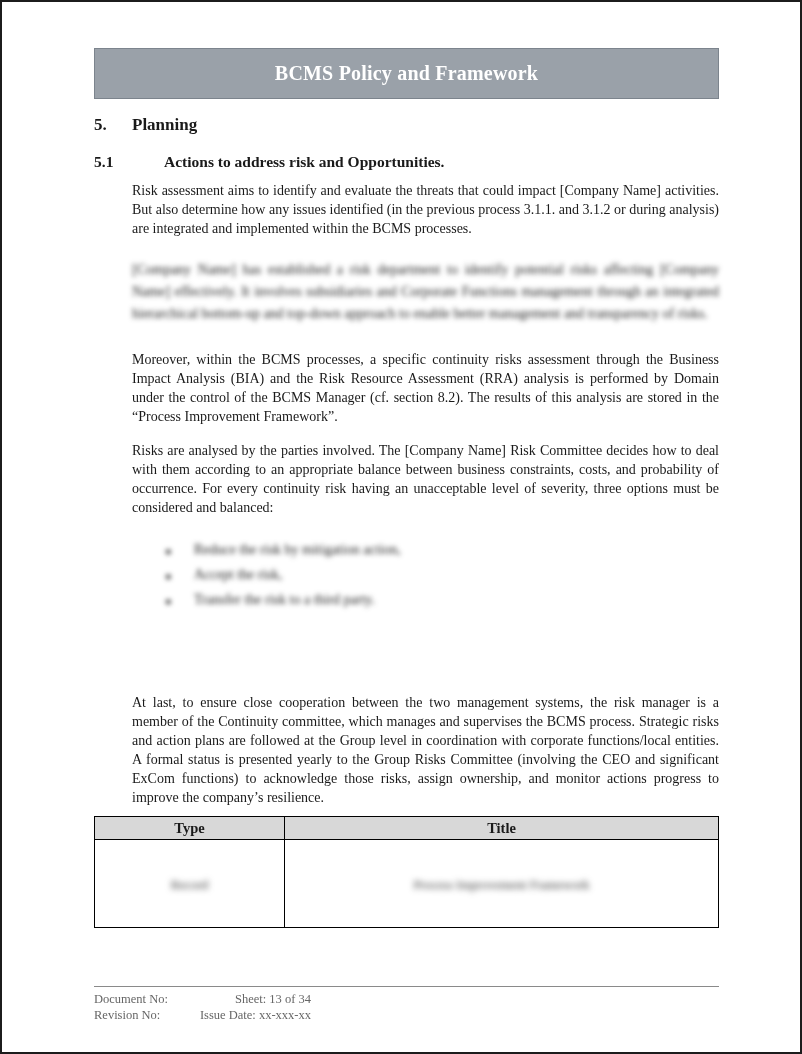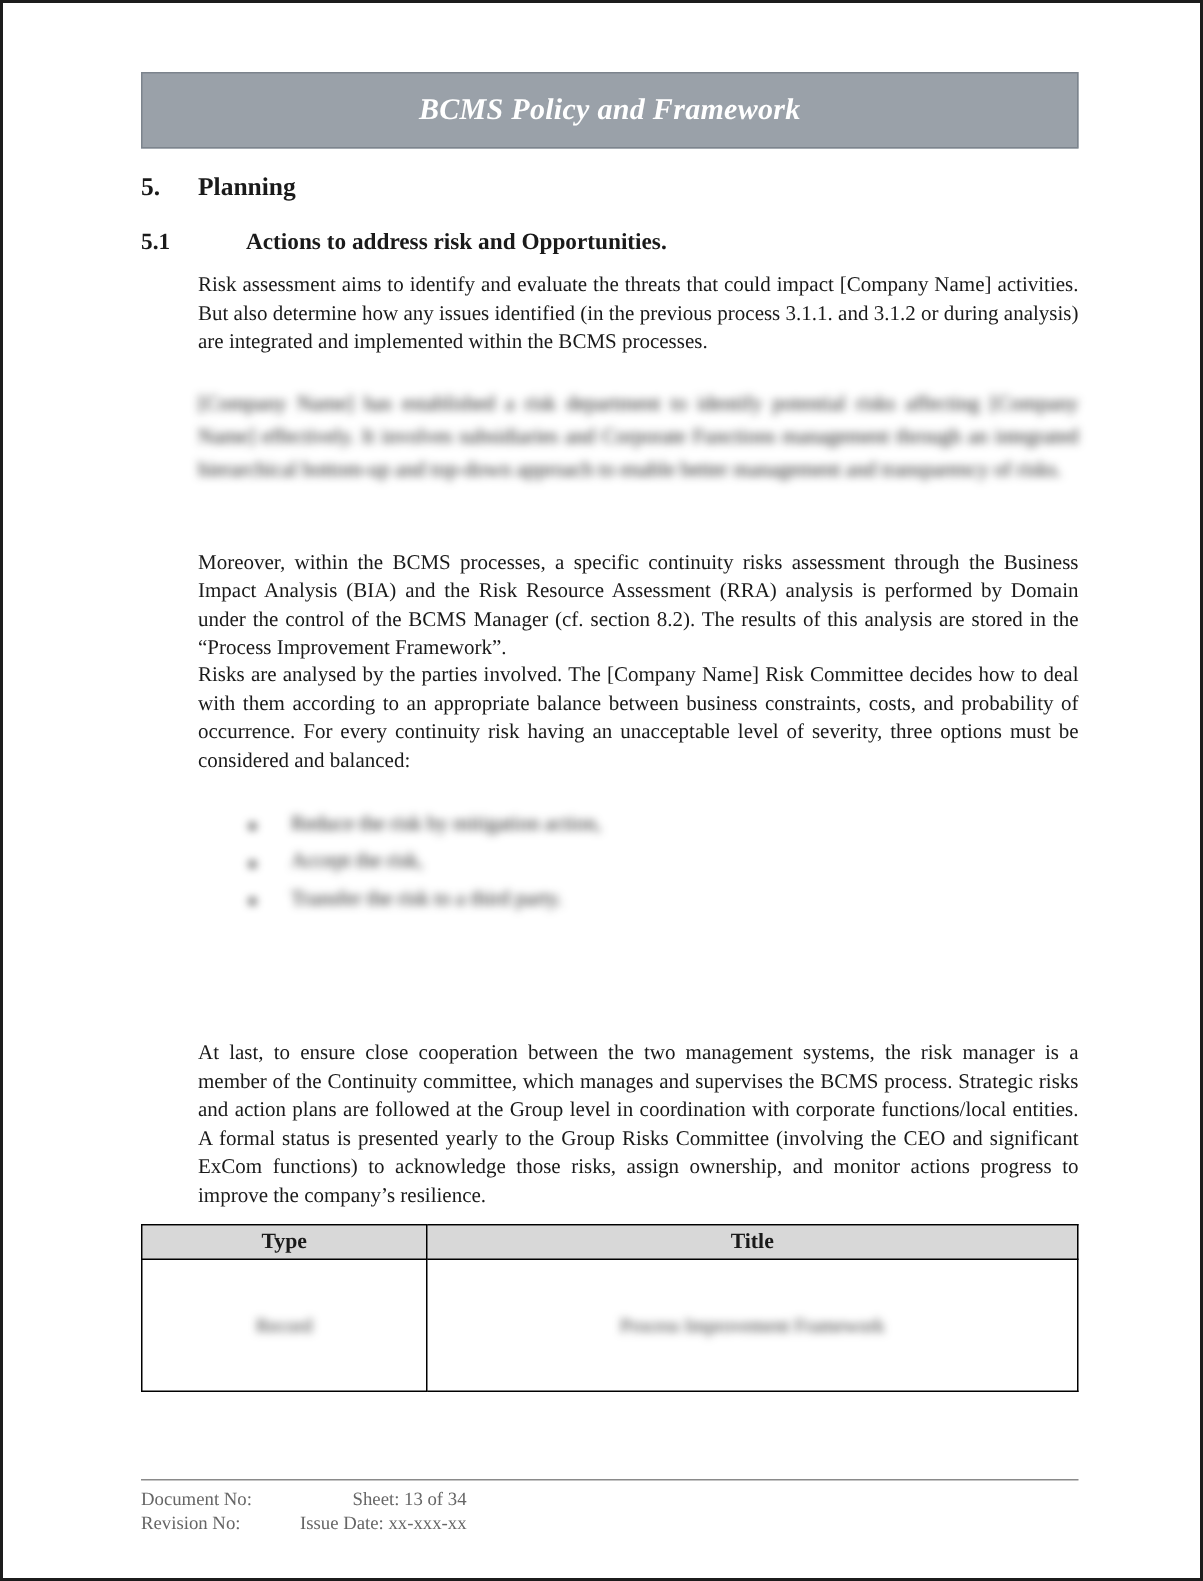--- a/index.html
+++ b/index.html
@@ -23,21 +23,20 @@
     width: 625px; height: 51px;
     background: #9aa1a9;
     border: 1px solid #7c848d;
     display: flex; align-items: center; justify-content: center;
   }
   .banner-title {
     color: #ffffff;
     font-weight: bold;
     font-size: 20px;
     letter-spacing: 0.2px;
-    font-style: italic;
   }
   
   .heading {
     position: absolute;
     left: 92px;
     width: 625px;
     display: flex;
     font-weight: bold;
   }
   .heading .num { width: 38px; flex-shrink: 0; }
@@ -47,21 +46,21 @@
   .para {
     position: absolute;
     left: 130px;
     width: 587px;
     font-size: 14px;
     line-height: 19px;
     text-align: justify;
   }
   .p-intro   { top: 179px; }
   .p-redact  { top: 257px; line-height: 22px; filter: blur(2.8px); color: #222; }
-  .p-more    { top: 348px; margin-top: 16px; }
+  .p-more    { top: 348px; }
   .p-risks   { top: 439px; font-family: Liberation Serif, serif; }
   .p-ifnone  { top: 611px; }
   .p-atlast  { top: 691px; }
   
   .bullets {
     position: absolute;
     left: 163px; top: 536px;
     width: 540px;
     list-style: none;
     font-size: 14px;

